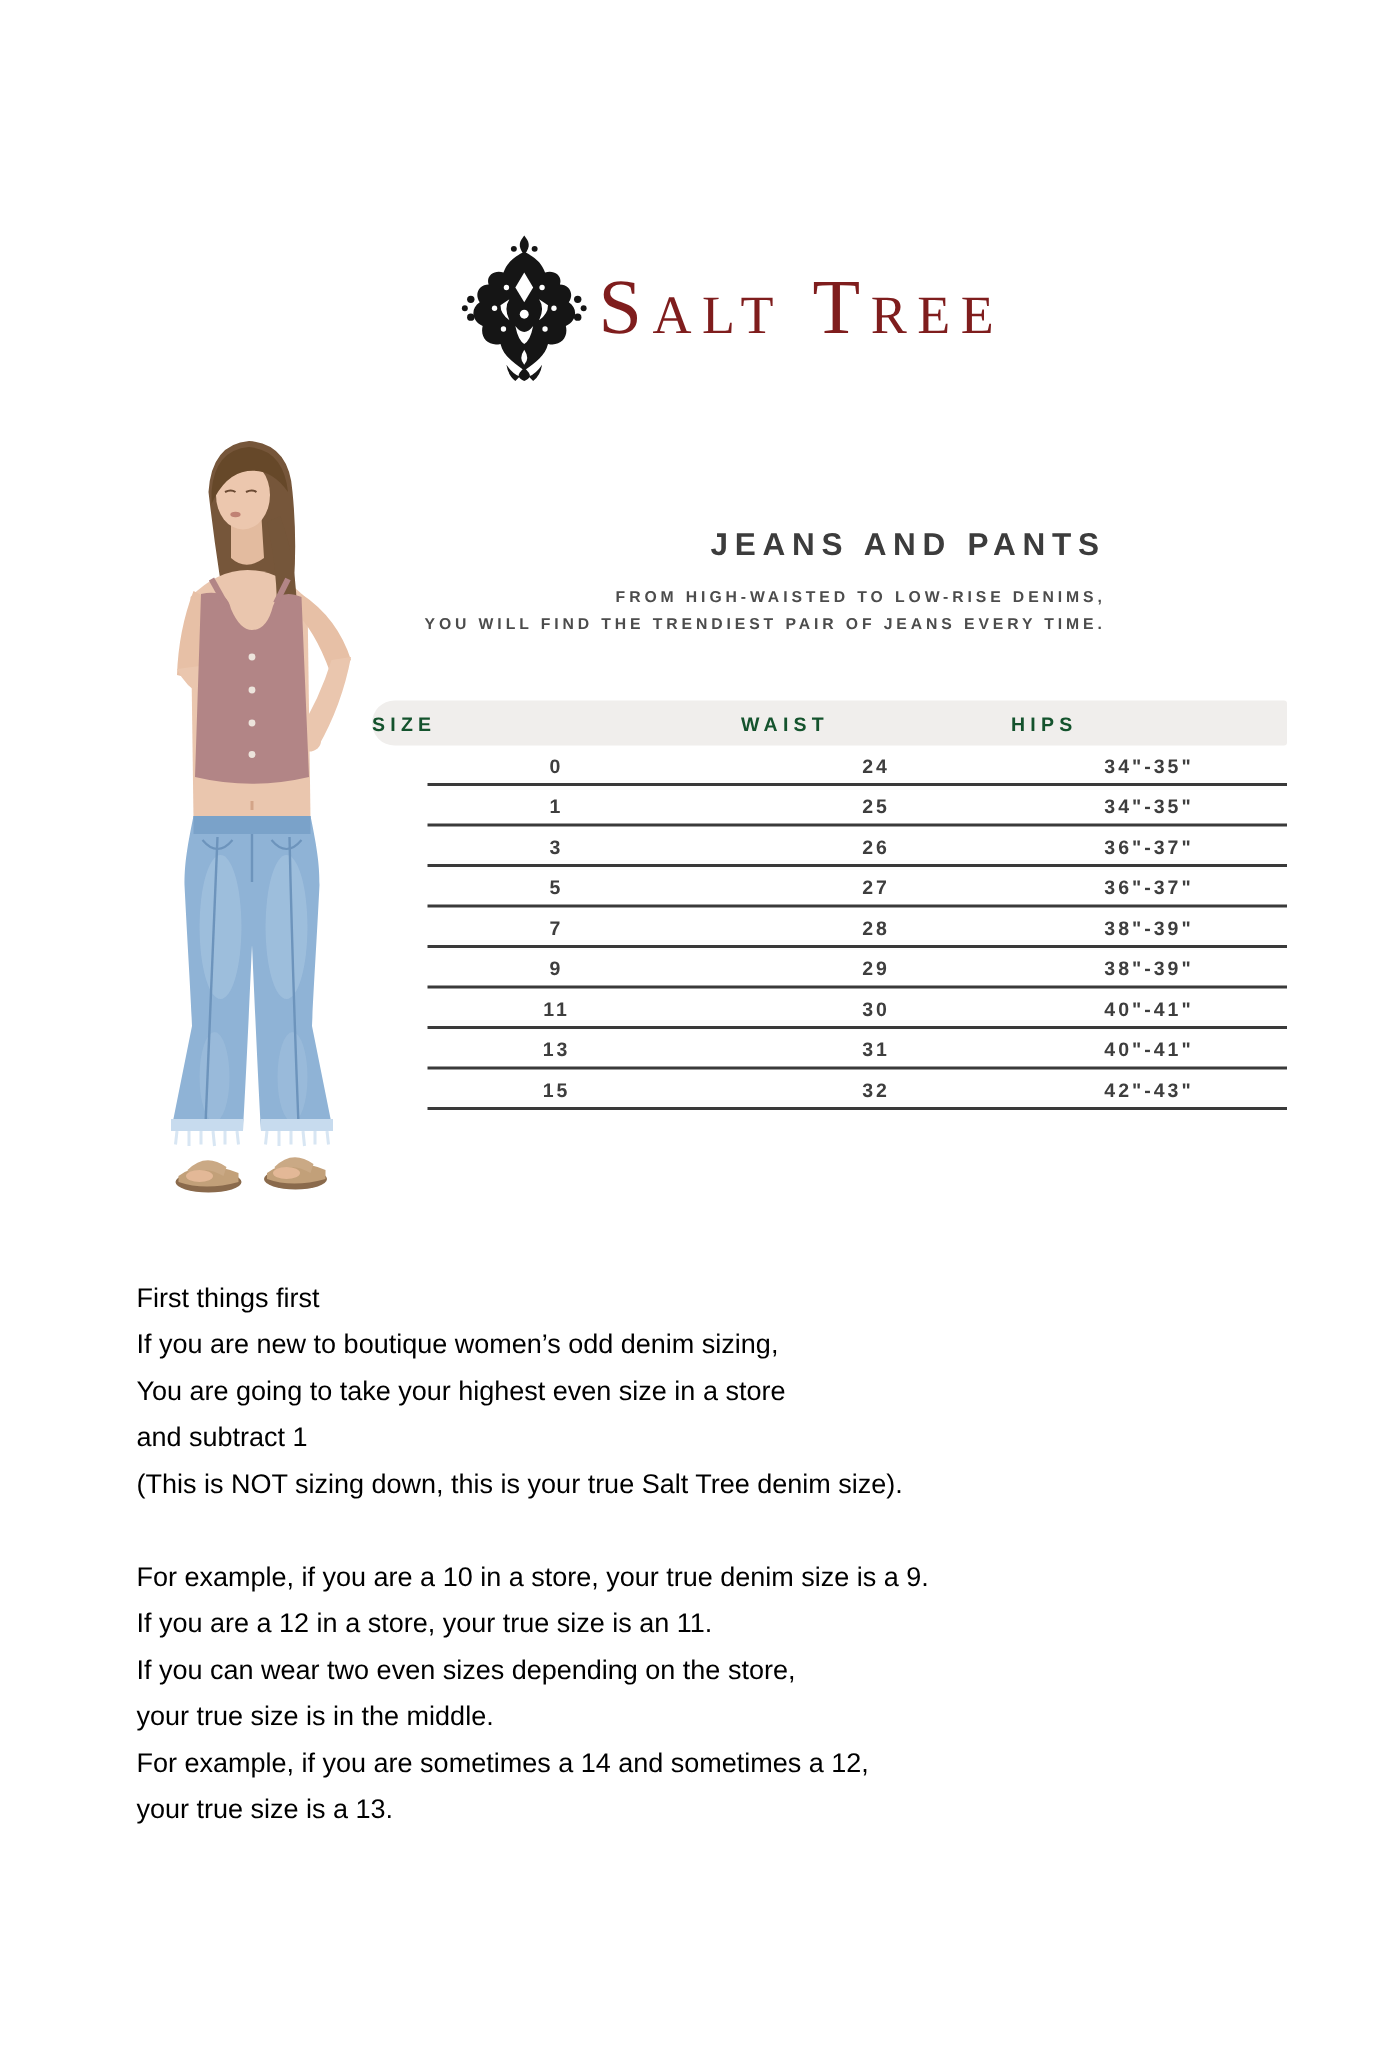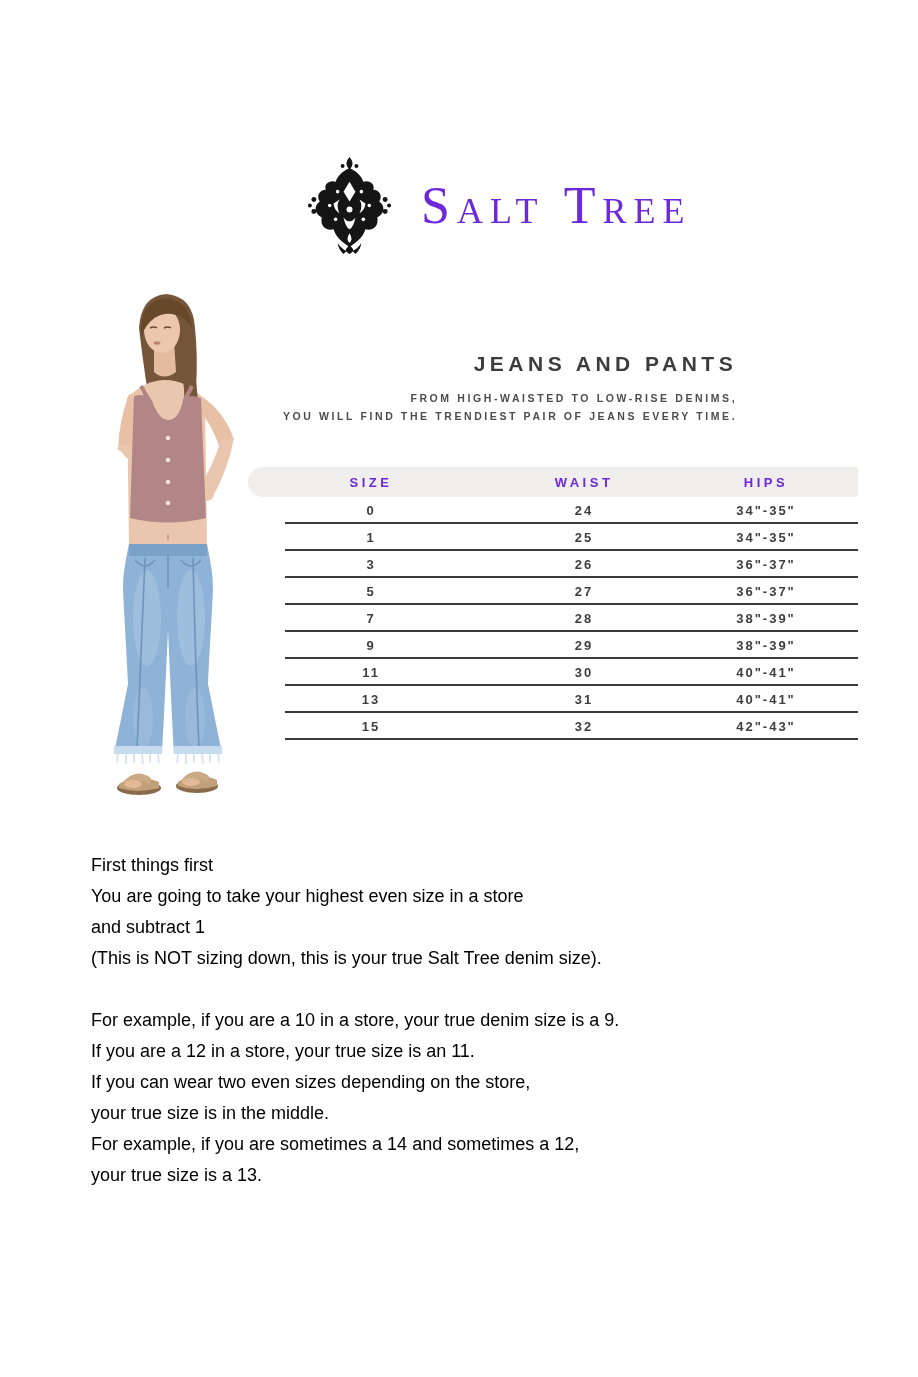--- a/index.html
+++ b/index.html
@@ -4,46 +4,45 @@
 <style>
   * { margin:0; padding:0; box-sizing:border-box; }
   html,body { background:#ffffff; }
   body { width:918px; height:1377px; font-family:"Liberation Sans", sans-serif; color:#000; }
   .page { position:relative; width:918px; height:1377px; background:#fff; overflow:hidden; }
 
   
   .logo { position:absolute; left:300px; top:156px; display:flex; align-items:center; }
   .ornament { width:99px; height:99px; }
   .brand {
-    margin-left:22px;
     font-family:"Liberation Serif", serif;
     font-variant:small-caps;
     font-size:52px;
     letter-spacing:7px;
-    color:#6d28d9;
+    color:#7f1d1d;
     line-height:99px;
     white-space:nowrap;
   }
 
   
   .model { position:absolute; left:55px; top:288px; width:230px; height:520px; }
 
   
   .section-head { position:absolute; left:283px; top:352px;text-align:right; }
   .section-title { font-size:21px; font-weight:bold; letter-spacing:4.5px; color:#3c3c3c; }
   .section-sub { margin-top:13px; font-size:10.5px; font-weight:bold; letter-spacing:2.6px; color:#4c4c4c; line-height:18px; }
 
   
   .size-table { position:absolute; left:248px; top:467px; width:610px; }
   .st-header {
     height:30px; background:#f0eeec;
     border-radius:15px 2px 2px 15px;
     display:grid; grid-template-columns:246px 180px 184px; align-items:center;
   }
-  .st-header .hcell { text-align:center; font-size:13px; font-weight:bold; letter-spacing:3.5px; color:#6d28d9; }
+  .st-header .hcell { text-align:left; font-size:13px; font-weight:bold; letter-spacing:3.5px; color:#14532d; }
   .st-row {
     position:relative; height:27px;
     display:grid; grid-template-columns:246px 180px 184px; align-items:center;
   }
   .st-row::after { content:""; position:absolute; left:37px; right:0; bottom:0; height:2px; background:#3a3a3a; }
   .st-row .cell { text-align:center; font-size:13px; font-weight:600; letter-spacing:2px; color:#3e3e3e; }
 
   
   .guide { position:absolute; left:91px; top:850px; width:790px; font-size:18px; line-height:31px; color:#000; }
   .guide .para2 { margin-top:31px; }
@@ -224,20 +223,21 @@
     <div class="st-row">
       <div class="cell">15</div>
       <div class="cell">32</div>
       <div class="cell">42"-43"</div>
     </div>
   </div>
 
   <div class="guide">
     <div class="para1">
       <div class="gline">First things first</div>
+      <div class="gline">If you are new to boutique women’s odd denim sizing,</div>
       <div class="gline">You are going to take your highest even size in a store</div>
       <div class="gline">and subtract 1</div>
       <div class="gline">(This is NOT sizing down, this is your true Salt Tree denim size).</div>
     </div>
     <div class="para2">
       <div class="gline">For example, if you are a 10 in a store, your true denim size is a 9.</div>
       <div class="gline">If you are a 12 in a store, your true size is an 11.</div>
       <div class="gline">If you can wear two even sizes depending on the store,</div>
       <div class="gline">your true size is in the middle.</div>
       <div class="gline">For example, if you are sometimes a 14 and sometimes a 12,</div>

